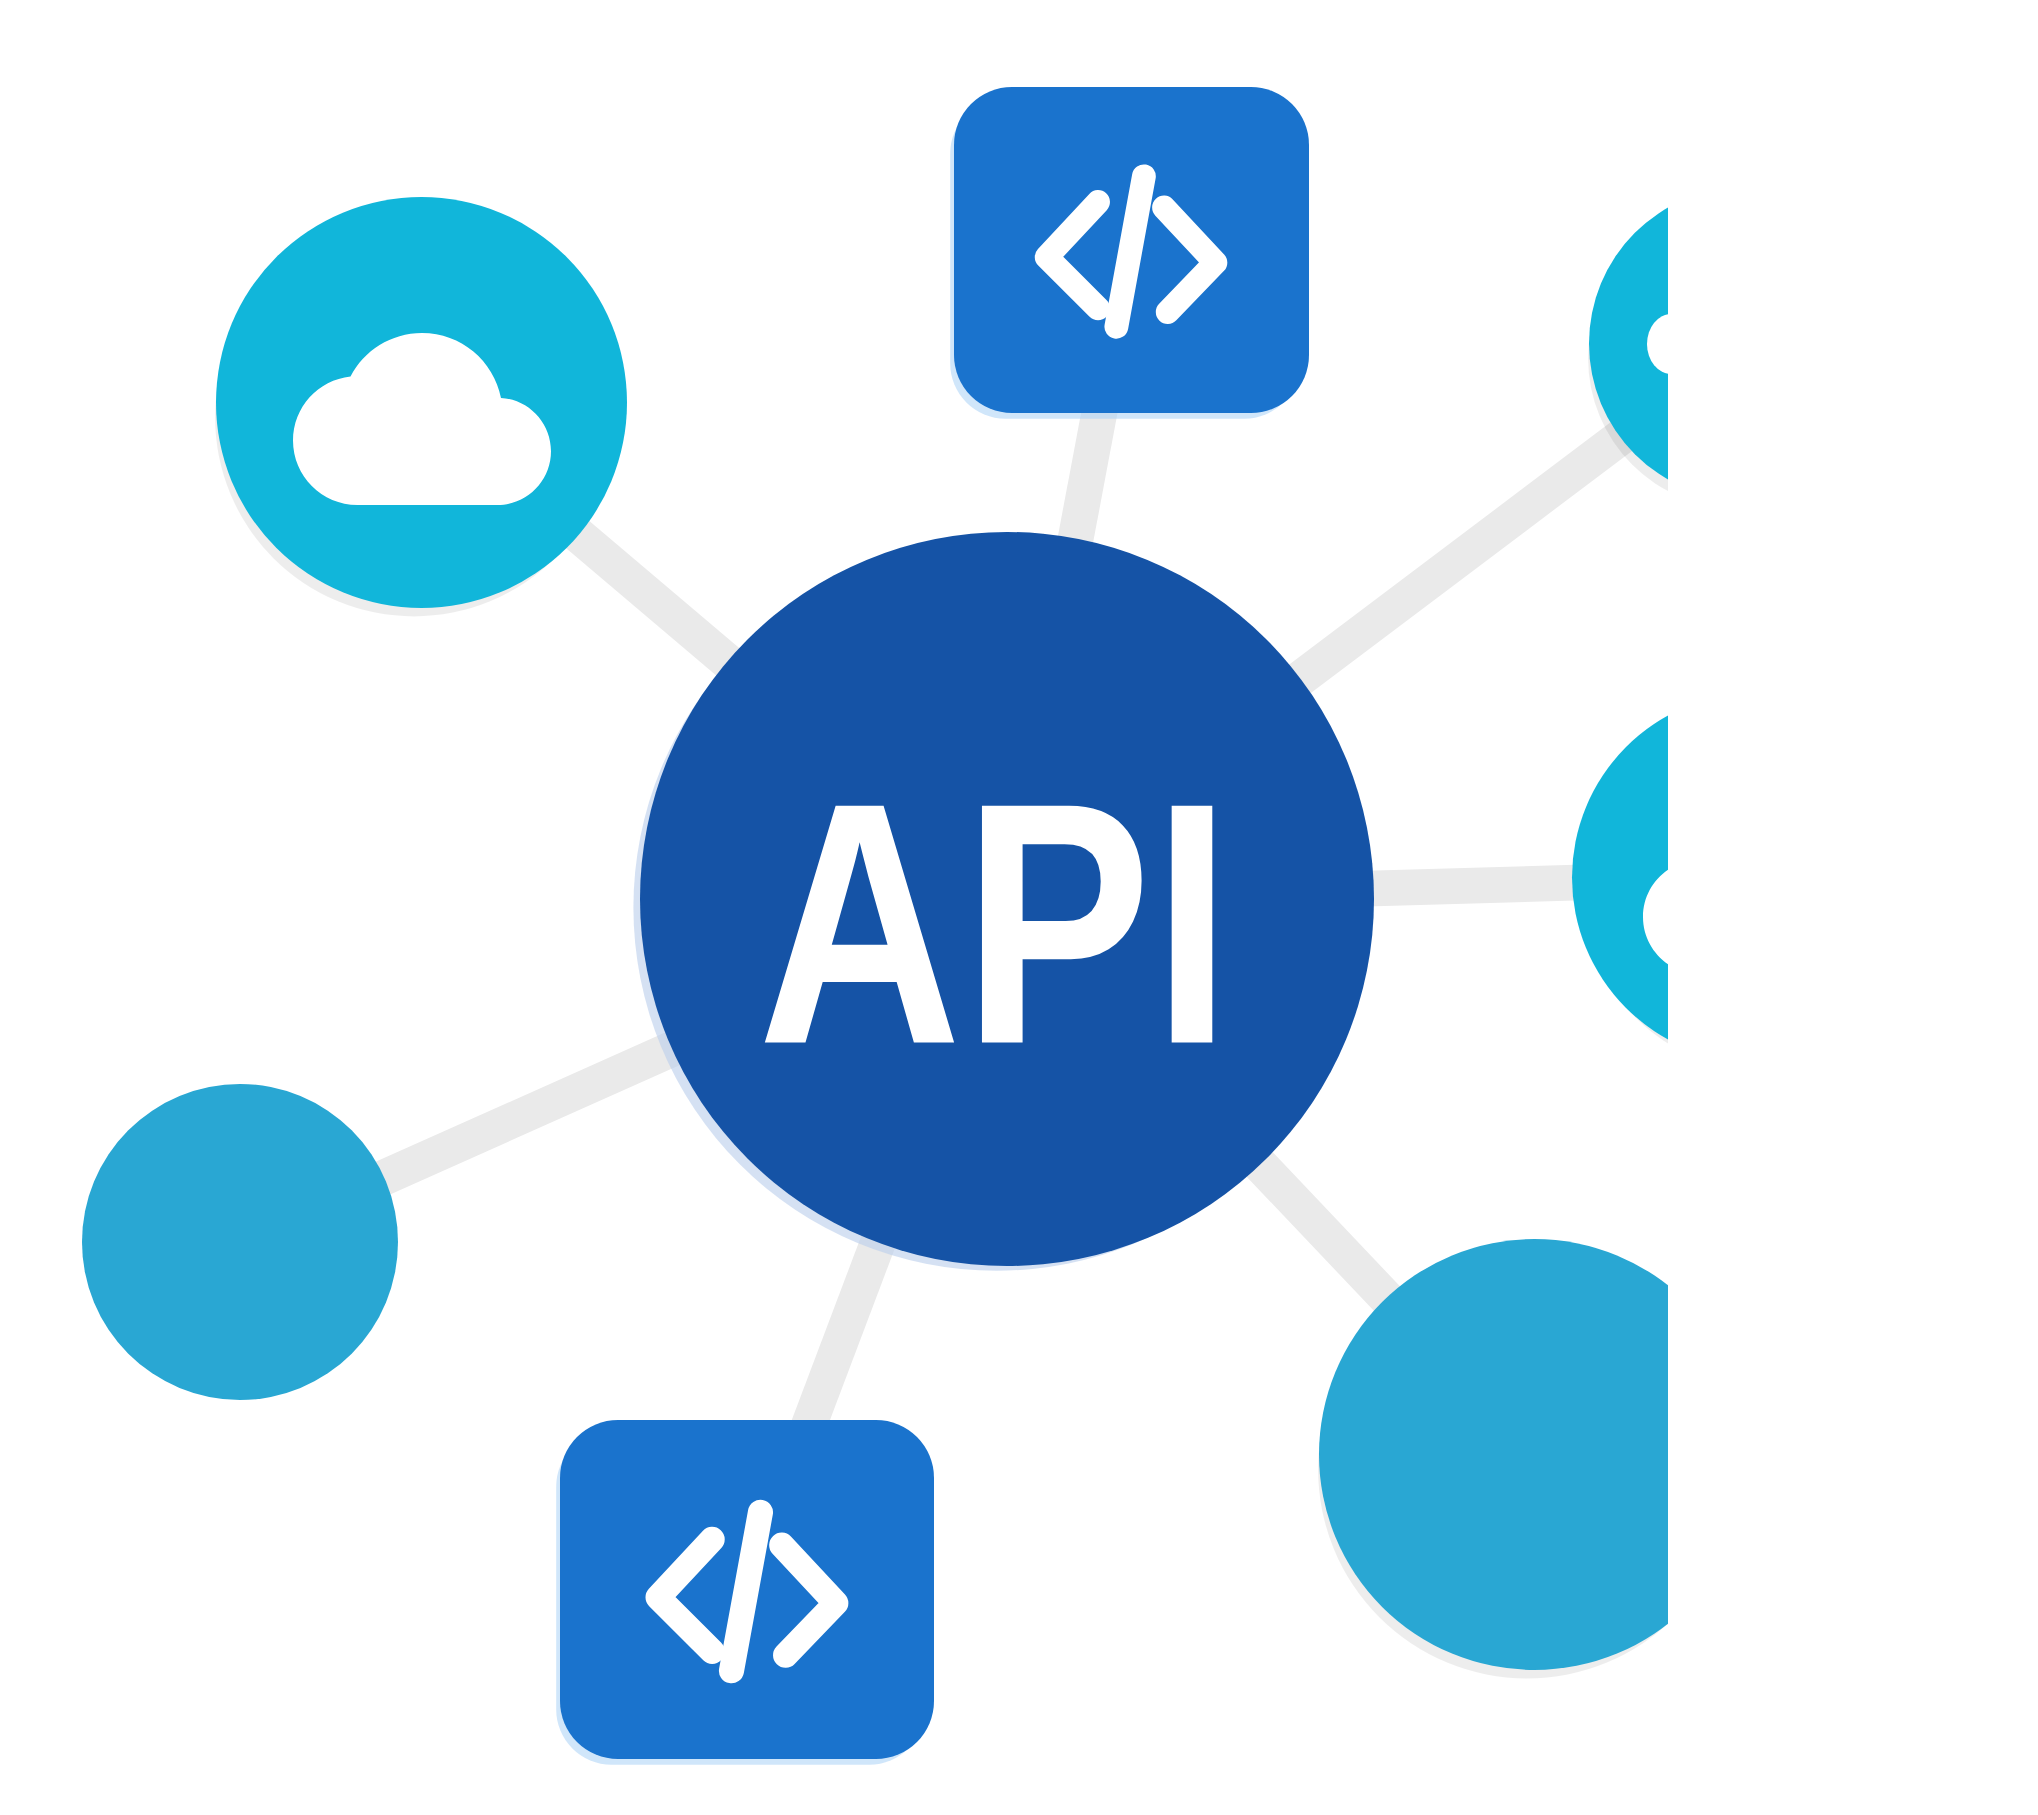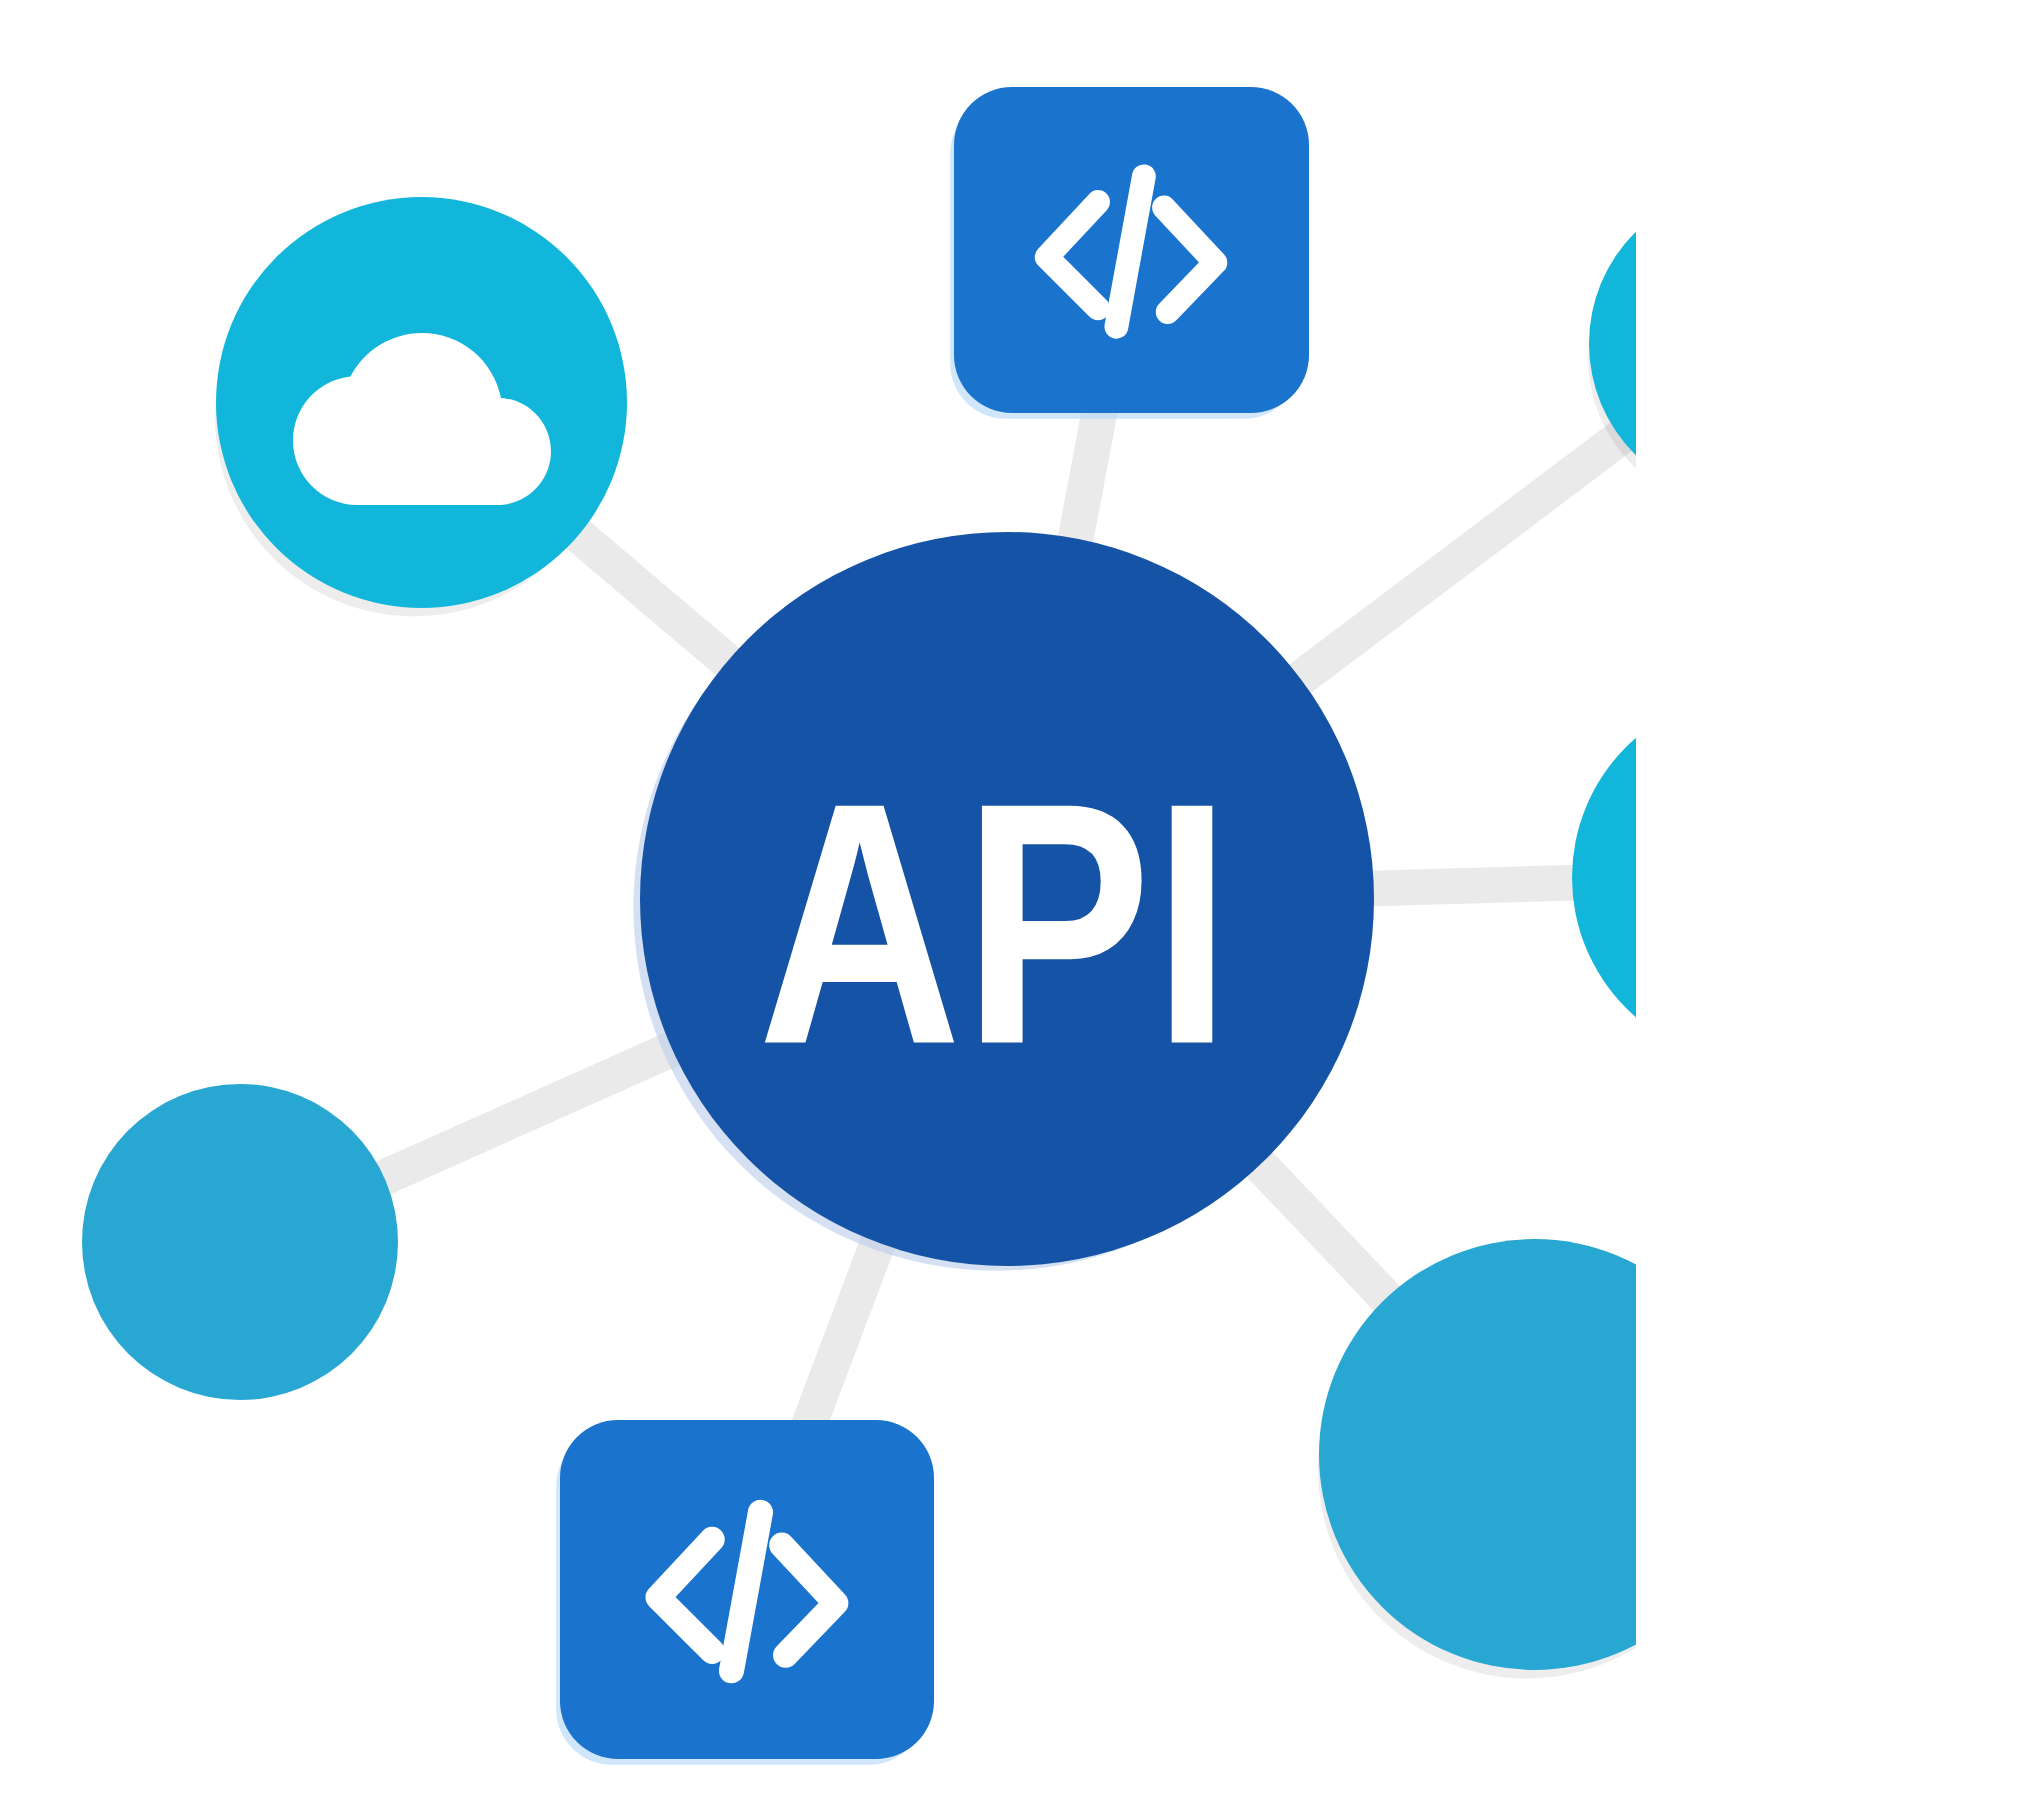--- a/index.html
+++ b/index.html
@@ -2,20 +2,21 @@
 <html style="--hub_blue: #1553a6; --code_blue: #1a73cd; --cyan_bright: #11b6da; --cyan_muted: #29a7d3; --connector_gray: #eaeaea; --background: #ffffff;font-size:15px"><head>
 <meta charset="utf-8">
 <style>
   html,body{margin:0;padding:0;background:#ffffff;}
   .canvas{
     position:relative;
     width:1636px;height:1815px;
     overflow:hidden;
     background:var(--background, #ffffff);
     font-family:"Liberation Sans", sans-serif;
+    padding-left:32px;
   }
   svg.connectors{
     position:absolute;left:0;top:0;width:2039px;height:1815px;
   }
   .connector{
     stroke:var(--connector_gray, #eaeaea);
     stroke-width:38;
     stroke-linecap:butt;
   }
   .node{position:absolute;display:flex;align-items:center;justify-content:center;}

